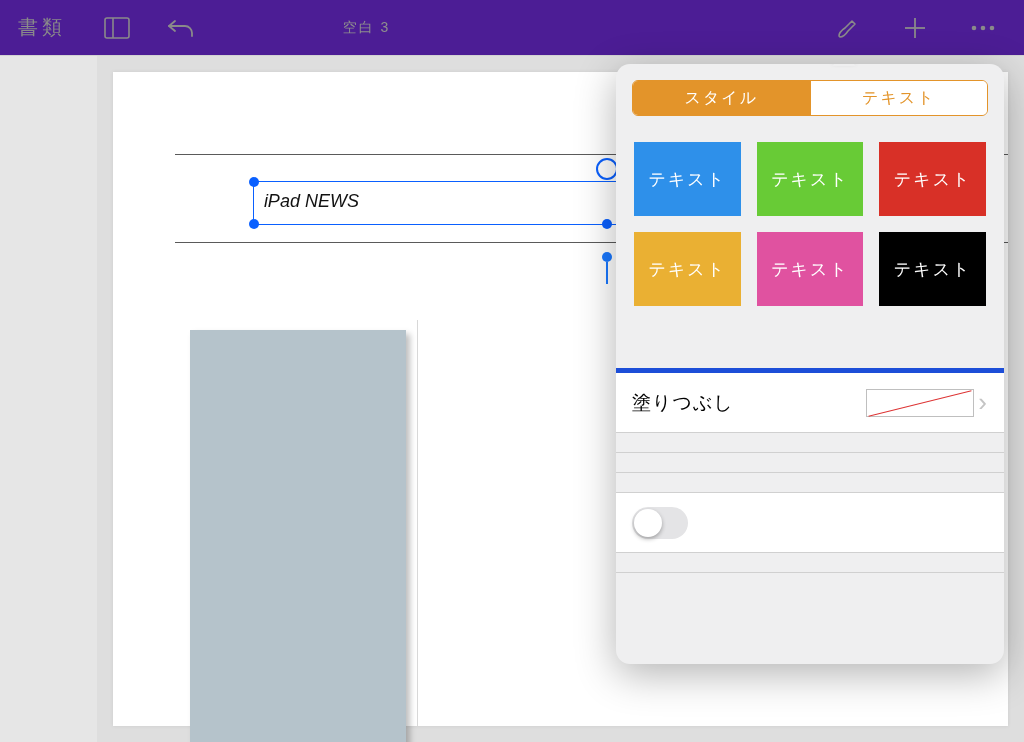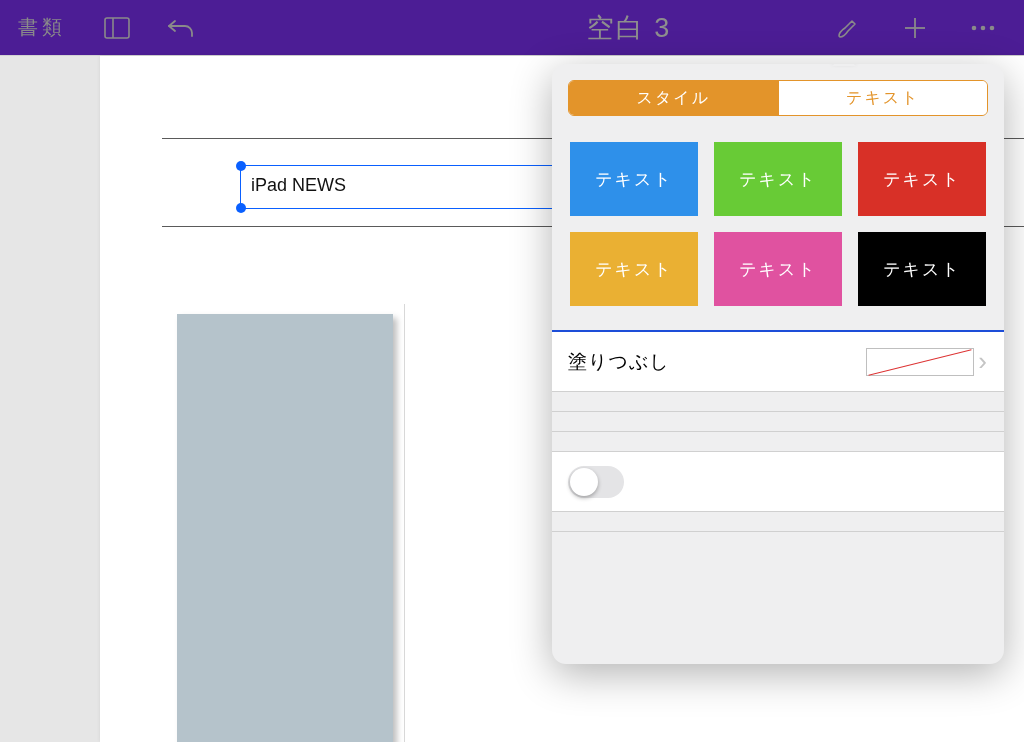--- a/index.html
+++ b/index.html
@@ -11,40 +11,41 @@
       height: 56px;
       background: #4c1d95;
       border-bottom: 1px solid #d2d2d2;
       display: flex;
       align-items: center;
       position: relative;
       padding: 0 14px;
     }
     .toolbar-left, .toolbar-right { display: flex; align-items: center; gap: 30px; }
     .toolbar-left { flex: 1; }
-    .toolbar-center { flex: 1; text-align: right; color: #8e8e8e; font-size: 27px; letter-spacing: 2px; }
+    .toolbar-center { flex: 1; text-align: left; color: #8e8e8e; font-size: 14px; letter-spacing: 2px; }
     .toolbar-right { flex: 1; justify-content: flex-end; gap: 34px; padding-right: 10px; }
     .tb-btn { color: #8a8a8a; font-size: 21px; letter-spacing: 2px; cursor: pointer; display: inline-flex; align-items: center; justify-content: center; width: 34px; height: 34px; }
     .tb-text { color: #8a8a8a; font-size: 20px; letter-spacing: 4px; cursor: pointer; padding: 0 4px; }
     svg { display: block; }
 
     
     .workspace {
       position: absolute;
       top: 56px; left: 0; right: 0; bottom: 0;
       background: #dedede;
       display: flex;
     }
     .gutter-left { width: 100px; background: #e6e6e6; }
     .page {
       position: relative;
-      margin: 0;
+      margin: 16px;
       width: 924px;
       background: #fff;
       box-shadow: 0 0 4px rgba(0,0,0,.08);
+      font-style: italic;
     }
 
     
     .rule { position: absolute; left: 62px; right: 0; height: 0; border-top: 1px solid #5a5a5a; }
     .rule.r1 { top: 82px; }
     .rule.r2 { top: 170px; }
 
     
     .sel-box {
       position: absolute;
@@ -81,21 +82,21 @@
     }
     
     .col-guide { position: absolute; top: 248px; bottom: 0; width: 1px; background: #d8d8d8; }
     .cg1 { left: 304px; }
 
     
     .popover {
       position: absolute;
       top: 64px;
       right: 20px;
-      width: 452px;
+      width: 388px;
       height: 600px;
       background: #efeff0;
       border-radius: 14px;
       box-shadow: 0 10px 40px rgba(0,0,0,0.30);
       overflow: hidden;
     }
     .popover::before {
       content: "";
       position: absolute;
       top: -10px; right: 148px;
@@ -140,21 +141,22 @@
       cursor: pointer;
     }
     .sw-blue   { background: #2e90ea; }
     .sw-green  { background: #68cb36; }
     .sw-red    { background: #d83027; }
     .sw-yellow { background: #eab033; }
     .sw-pink   { background: #e052a0; }
     .sw-black  { background: #000; }
 
     .list {
-      border-top: 2px solid #1d4ed8;
+      border-top: 5px solid #1d4ed8;
+      margin-top: 38px;
     }
     .row {
       height: 60px;
       background: #fff;
       border-bottom: 1px solid #d0d0d0;
       display: flex; align-items: center;
       padding: 0 16px;
       font-size: 19px;
       color: #000;
       letter-spacing: 1px;

